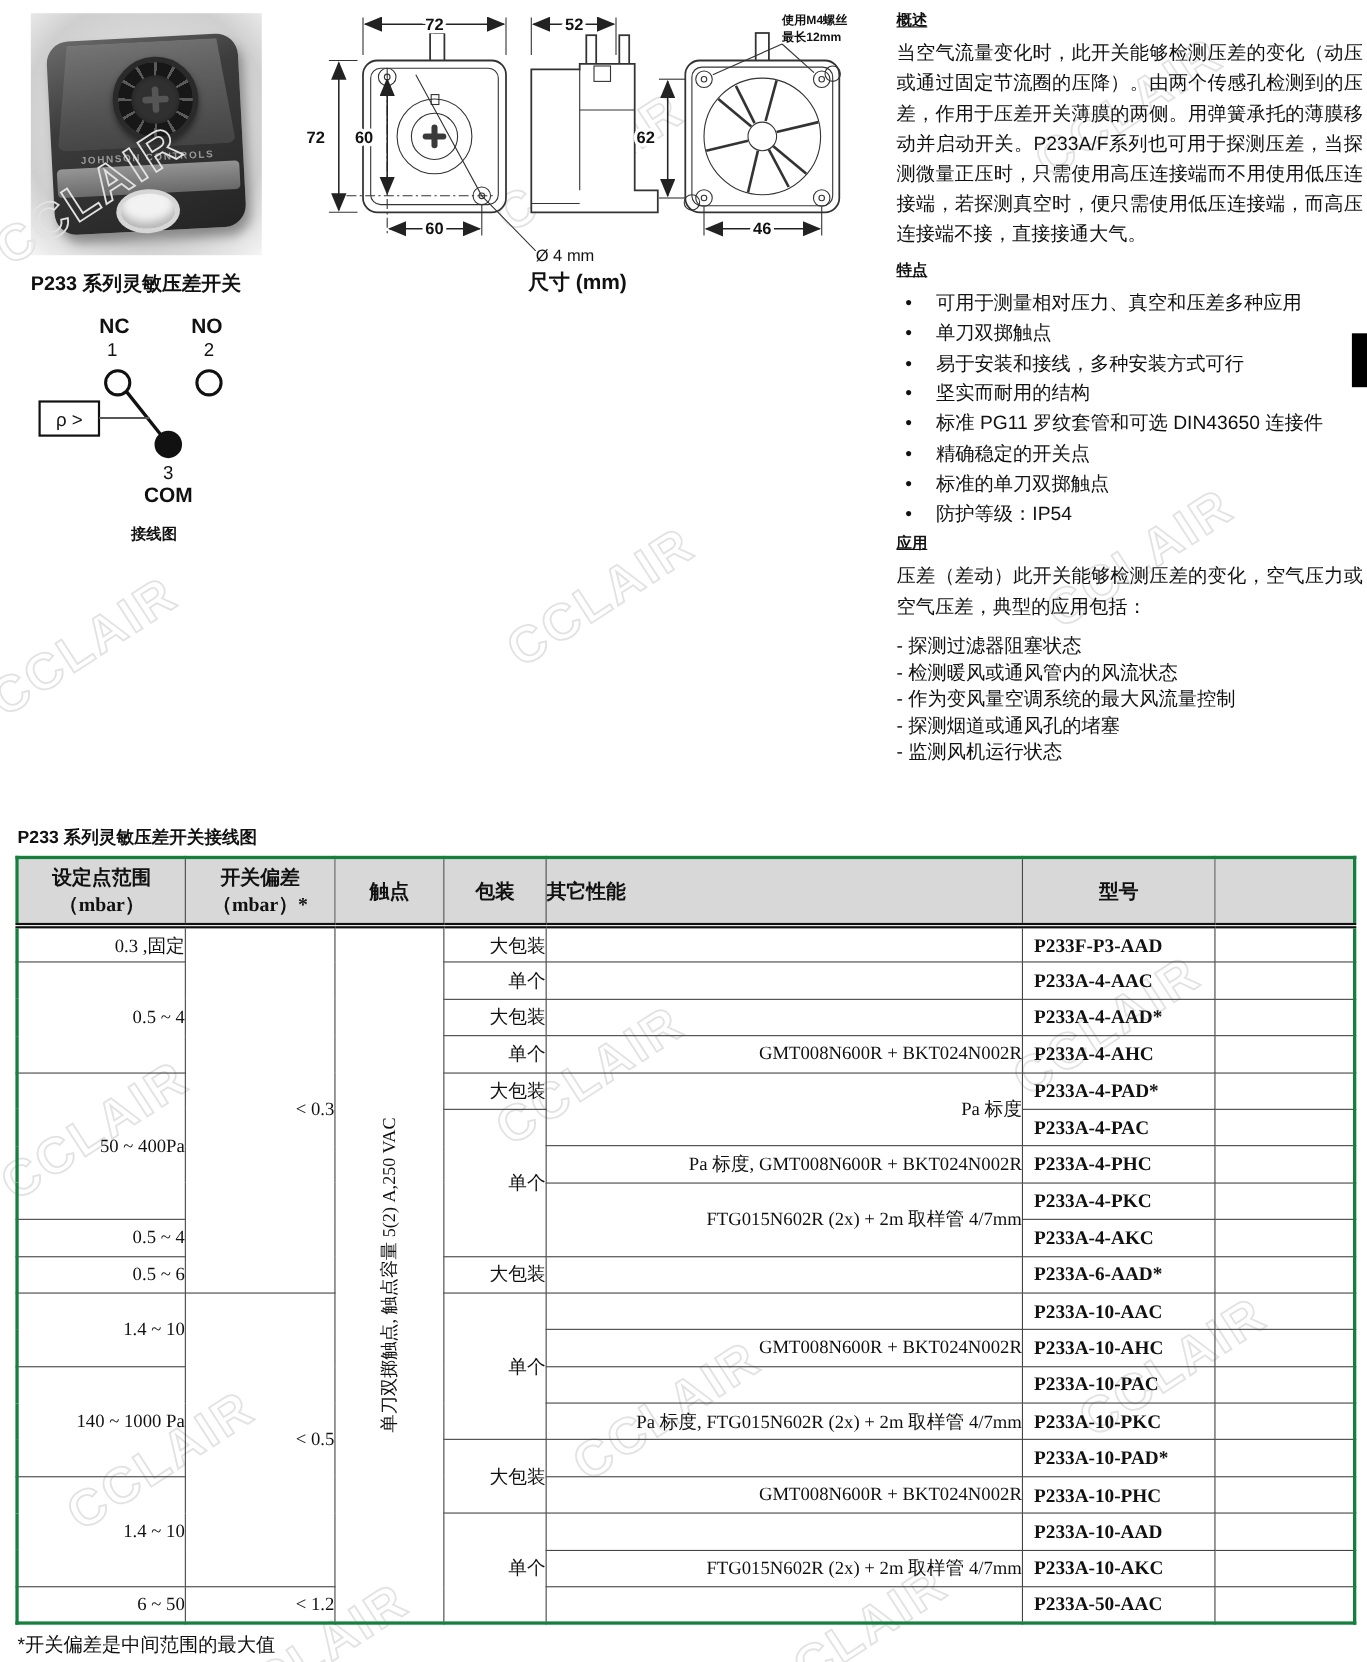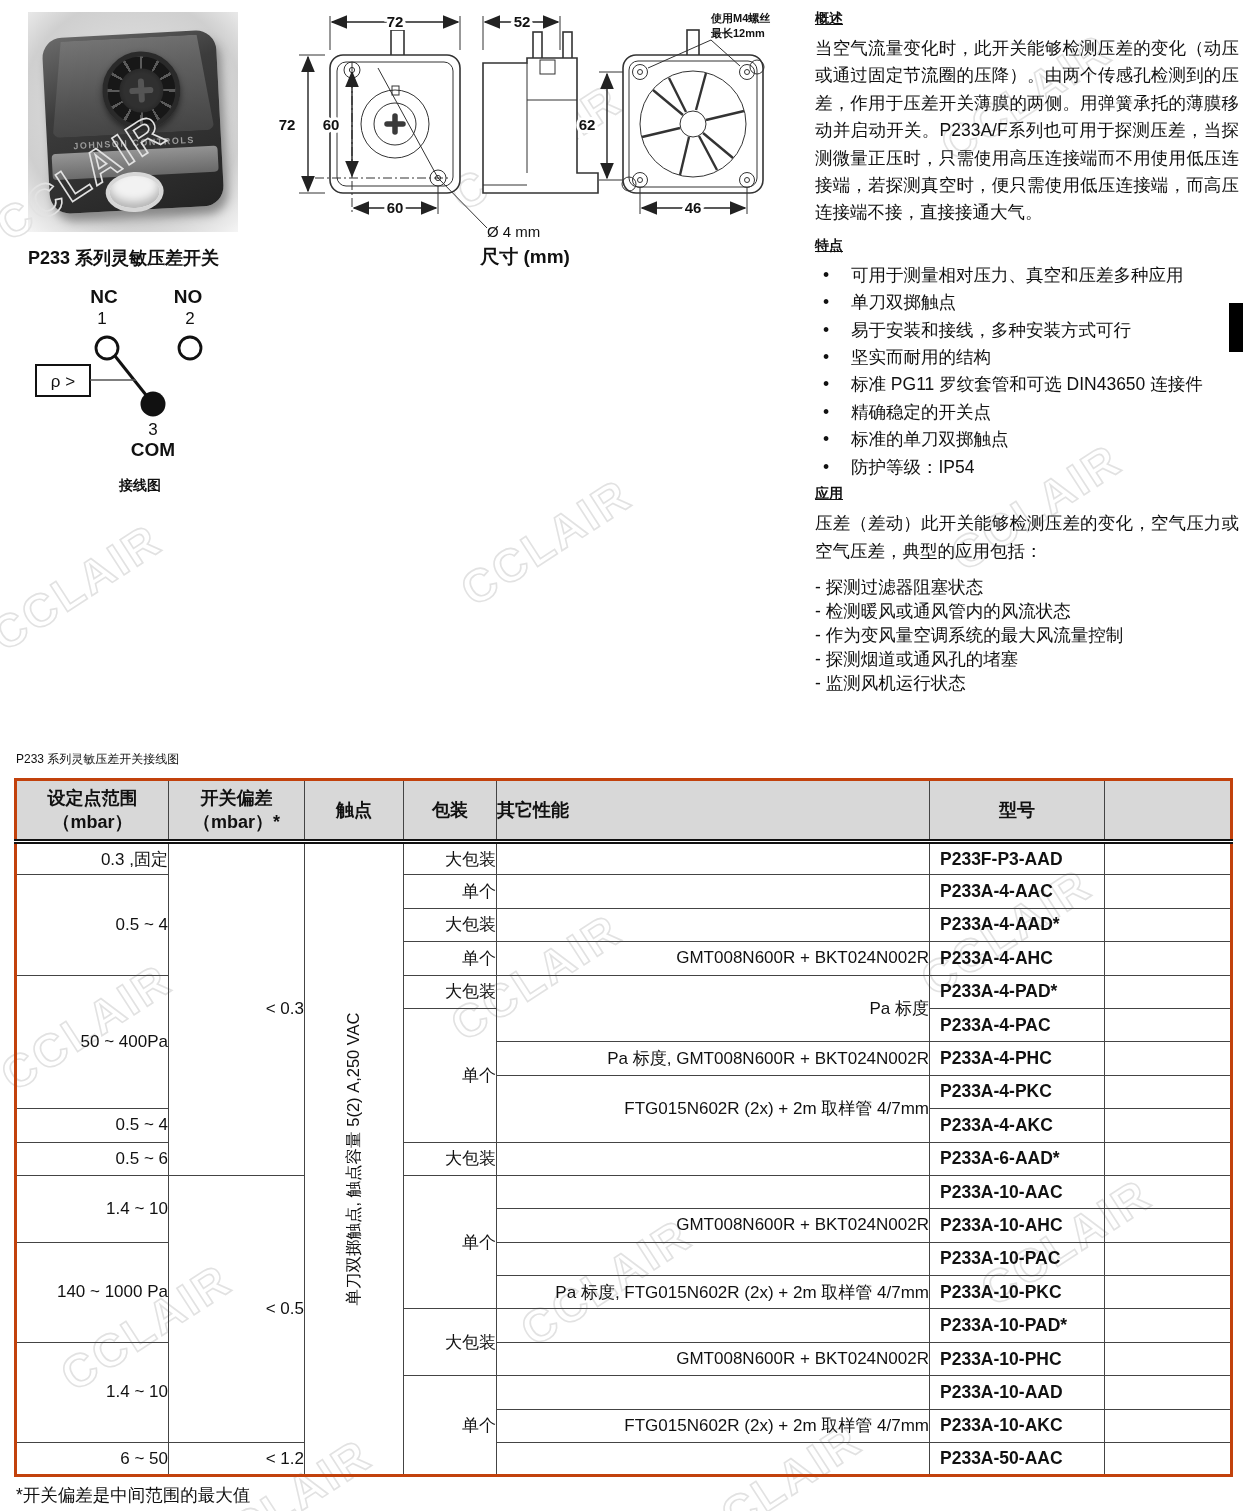--- a/index.html
+++ b/index.html
@@ -69,25 +69,25 @@
   .rightcol p.body { font-size:17.5px; line-height:27.4px; text-align:justify; margin-bottom:10px; }
   .features-list { list-style:none; margin-bottom:4px; }
   .features-list li { display:flex; font-size:17.5px; line-height:27.4px; }
   .features-list .bullet { width:36px; padding-left:8px; flex:none; }
   .features-list .btext { flex:1; text-align:justify; }
   .apps-list { list-style:none; }
   .apps-list li { font-size:17.5px; line-height:24px; }
   .side-tab { position:absolute; left:1229px; top:303px; width:14px; height:49px; background:#000; z-index:7; }
 
   
-  .table-title { position:absolute; left:16px; top:751px; font-size:12px; font-weight:normal; z-index:6; }
+  .table-title { position:absolute; left:16px; top:751px; font-size:16px; font-weight:bold; z-index:6; }
   .spec-table { position:absolute; left:14px; top:778px; z-index:6;
     border-collapse:collapse; table-layout:fixed; width:1216px; background:transparent; }
   .spec-table th, .spec-table td { border:1px solid #444; overflow:hidden; }
-  .spec-table { border:3px solid #c2410c; }
+  .spec-table { border:3px solid #15803d;font-family:Liberation Serif, serif; }
   .spec-table thead tr { height:62px; }
   .spec-table th { background:#d8d8d8; font-size:18px; font-weight:bold; line-height:1.35; border-bottom:5px double #111; }
   .spec-table th.left { text-align:left; padding-left:0; }
   .spec-table tbody tr { height:33.4px; }
   td.sp, td.dev, td.pkg { text-align:right; font-size:17px; }
   td.other { text-align:right; padding-left:9px; font-size:17px; }
   td.model { text-align:left; padding-left:10px; font-size:17.5px; font-weight:bold; }
   td.contact-cell { position:relative; }
   .vtext { position:absolute; top:50%; left:50%; transform:translate(-50%,-50%) rotate(-90deg);
     white-space:nowrap; font-size:16.5px; }

